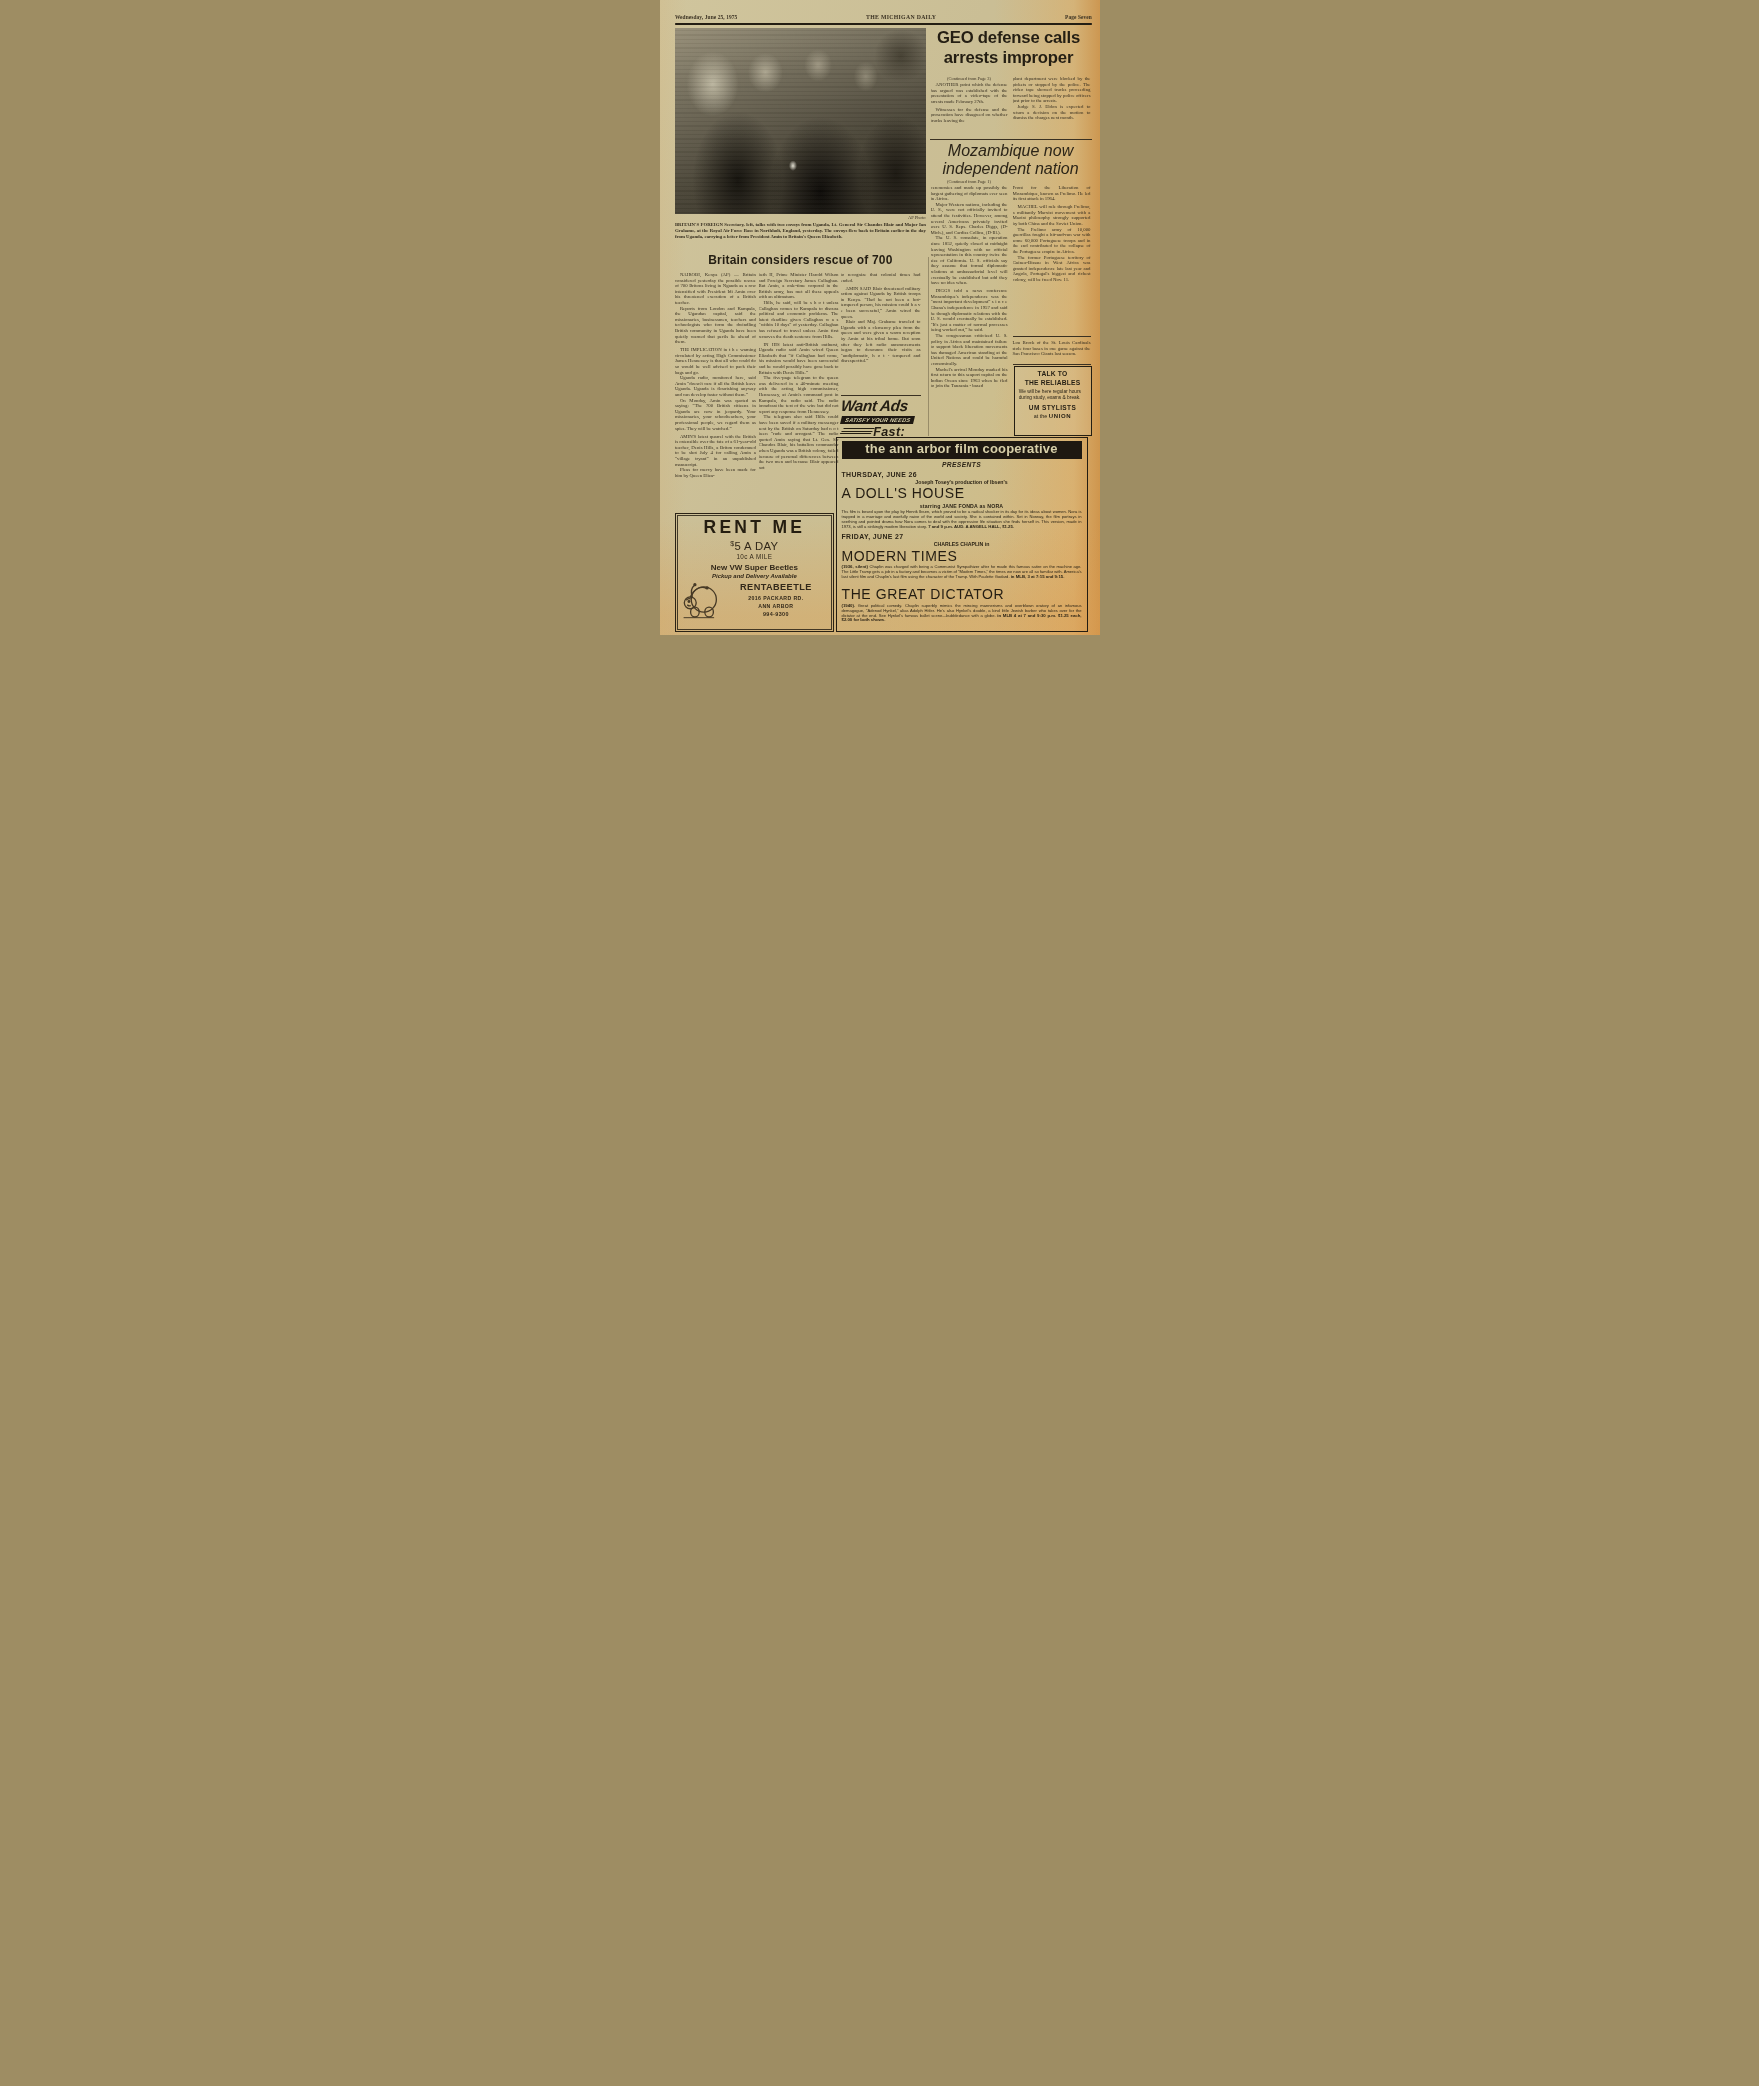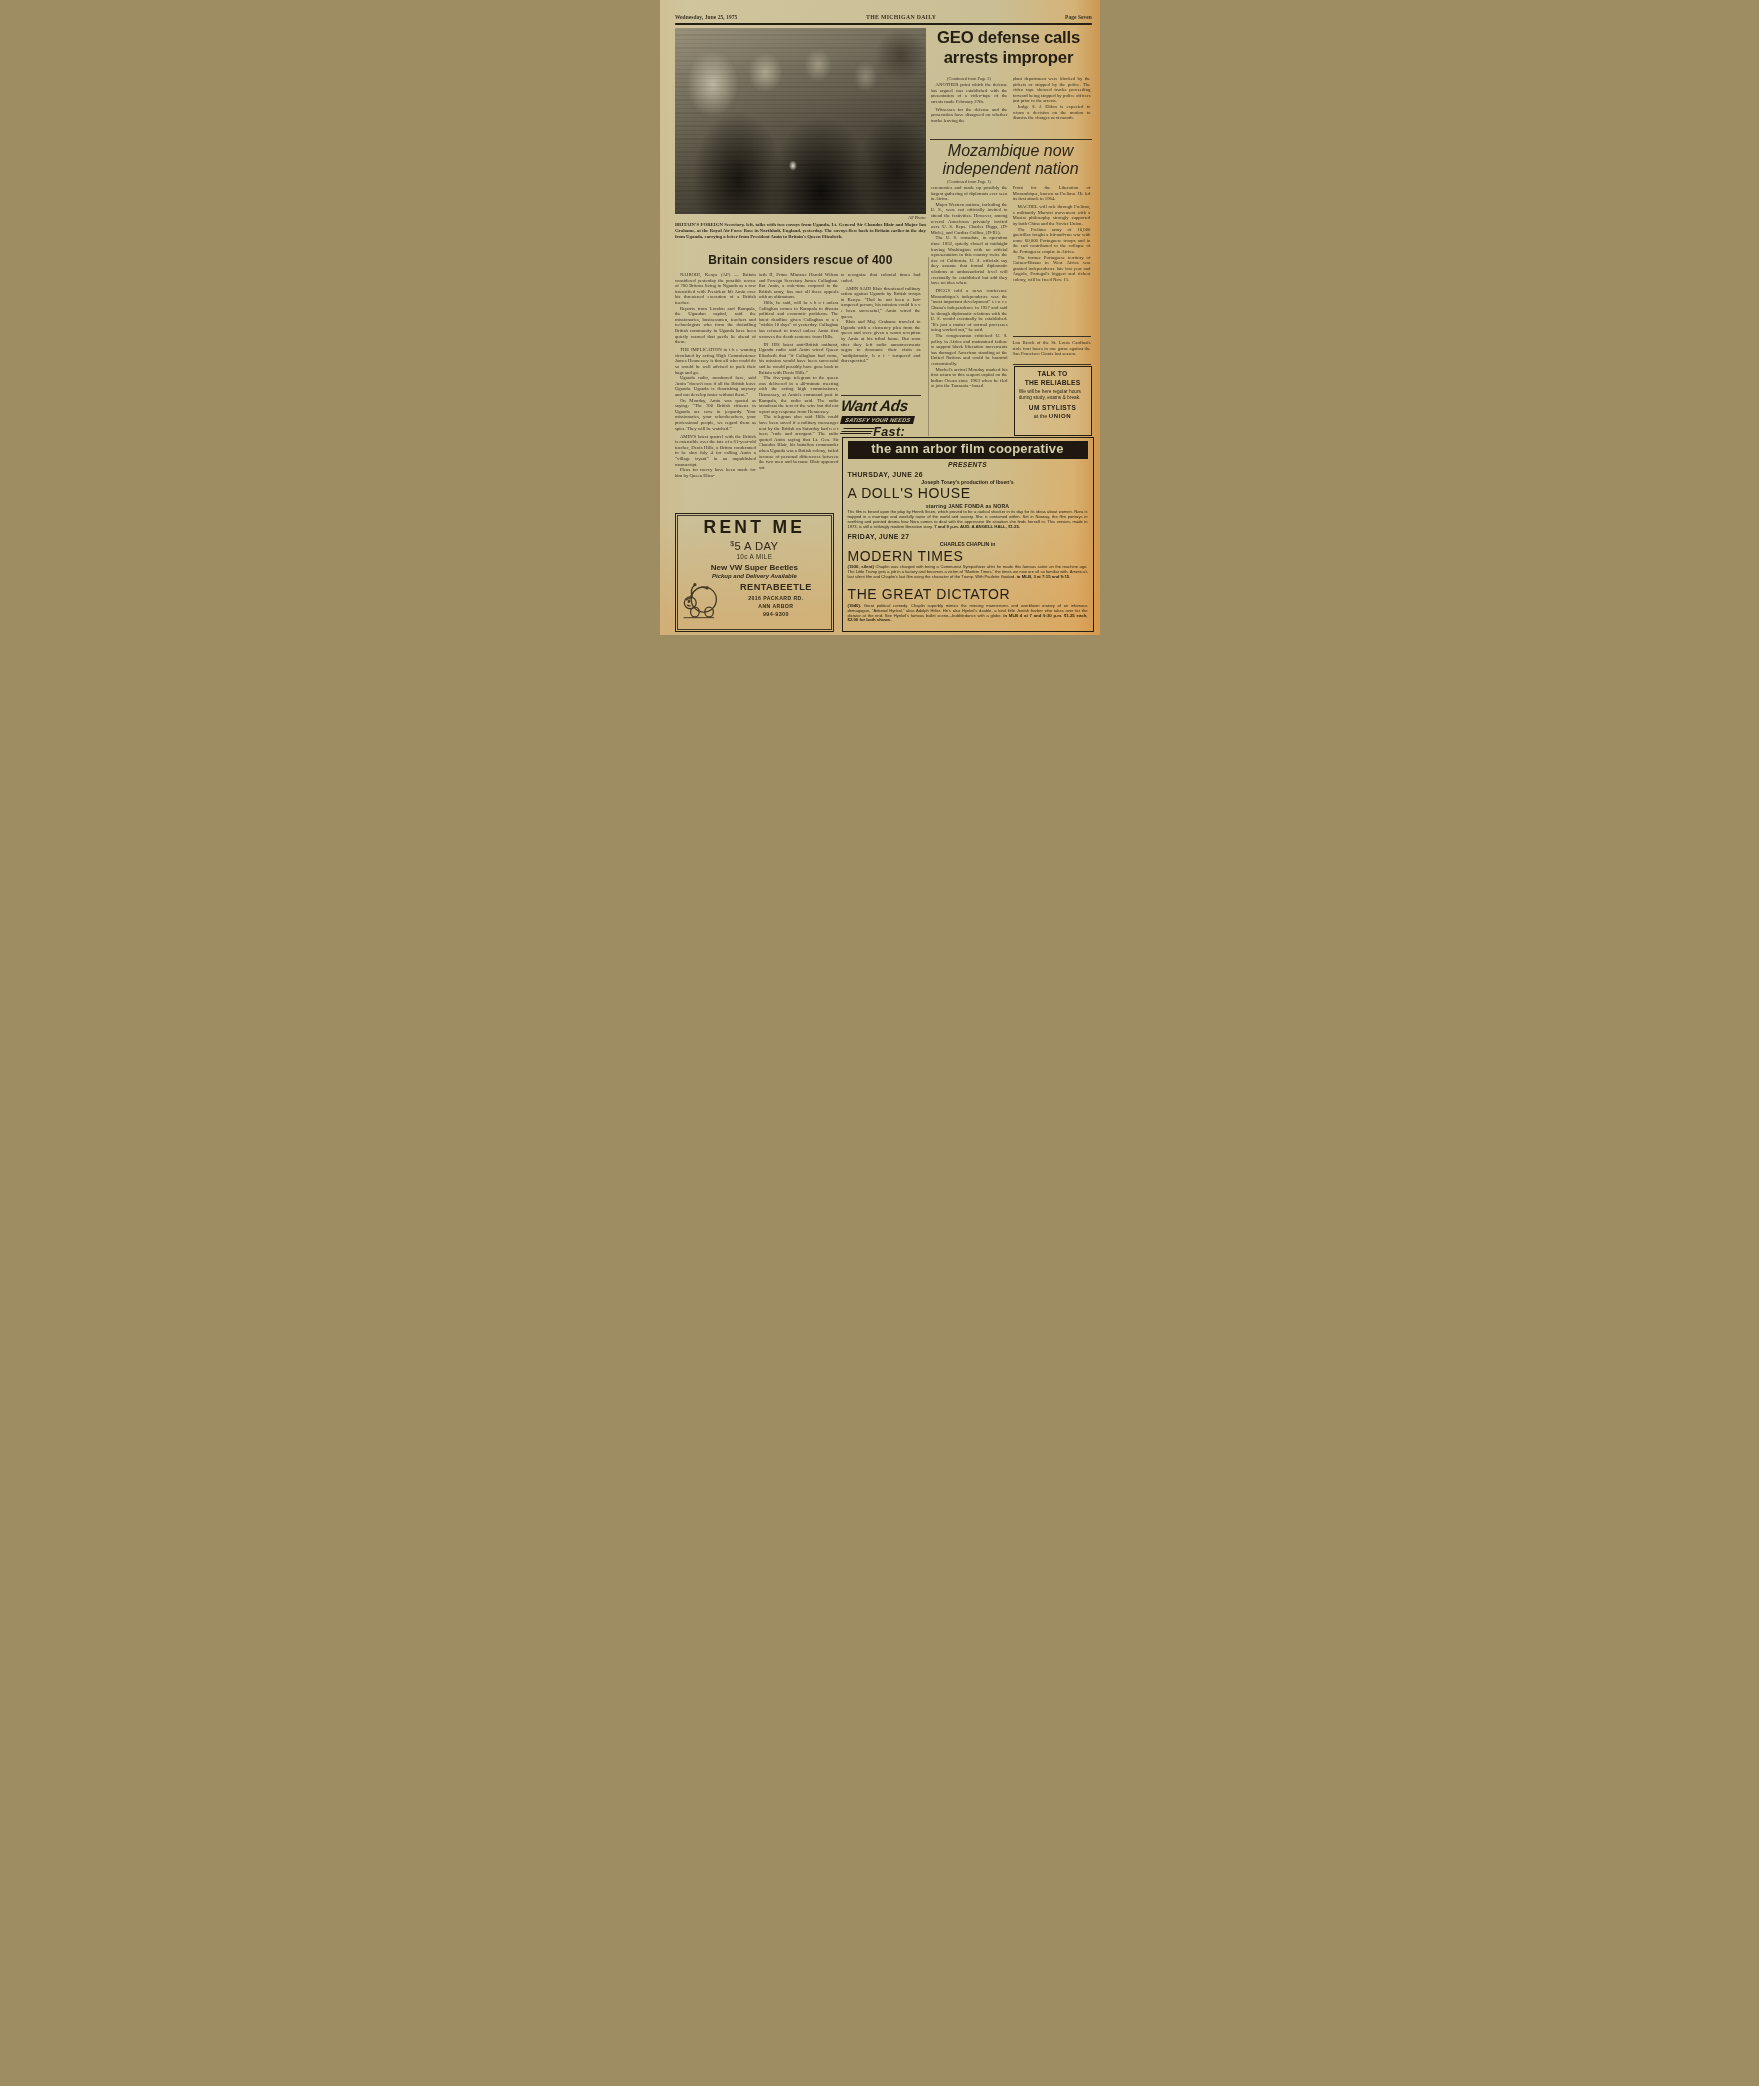--- a/index.html
+++ b/index.html
@@ -79,21 +79,21 @@
     letter-spacing:-0.4px;transform:skewX(-6deg);}
   .wa-band{display:inline-block;background:var(--bar);color:#d9d1ab;transform:skewX(-14deg);
     padding:0.8px 3.3px 1.3px 4.2px;margin:0.8px 0 0 0.8px;font-family:"Liberation Sans",sans-serif;
     font-style:italic;font-weight:700;font-size:5.6px;letter-spacing:0.2px;}
   .wa-fast{margin-top:0.8px;display:flex;align-items:center;}
   .wa-lines{display:inline-block;width:31px;height:8.3px;margin-right:1.7px;transform:skewX(-35deg);
     background:repeating-linear-gradient(180deg, #241e12 0 1px, rgba(0,0,0,0) 1px 2.7px);}
   .wa-fast-text{font-family:"Liberation Sans",sans-serif;font-style:italic;font-weight:900;font-size:12.5px;letter-spacing:0.4px;}
 
   
-  .film-box{left:182px;top:437px;width:252px;height:195px;border:1.7px solid #241d12;padding:2.5px 5px 0 5px;
+  .film-box{left:176px;top:437px;width:252px;height:195px;border:1.7px solid #241d12;padding:2.5px 5px 0 5px;
     font-family:"Liberation Sans",sans-serif;color:#2c2416;overflow:hidden;}
   .film-banner{background:var(--bar);color:#d7cfa9;text-align:center;font-weight:800;font-size:13px;
     letter-spacing:0.2px;padding:0.8px 0 2.5px 0;}
   .film-presents{text-align:center;font-style:italic;font-weight:700;font-size:6.7px;margin-top:2.1px;letter-spacing:0.4px;}
   .film-date{font-weight:800;font-size:6.9px;margin-top:2.9px;letter-spacing:0.4px;}
   .film-pre{text-align:center;font-weight:800;font-size:5.2px;margin-top:1.3px;}
   .film-title{text-align:left;font-weight:400;font-size:14px;letter-spacing:0.6px;margin-top:0.4px;color:#241d12;}
   .film-sub{text-align:center;font-weight:800;font-size:5.2px;letter-spacing:0.2px;margin-top:1.3px;}
   .film-body{font-size:4.1px;line-height:4.9px;text-align:justify;margin-top:1.7px;}
   .film-body b{font-size:4.3px;}
@@ -123,21 +123,21 @@
     <span>Wednesday, June 25, 1975</span>
     <span class="mast">THE MICHIGAN DAILY</span>
     <span>Page Seven</span>
   </div>
   <div class="abs header-rule"></div>
 
   <div class="abs photo"></div>
   <div class="abs ap-credit">AP Photo</div>
   <div class="abs caption">BRITAIN'S FOREIGN Secretary, left, talks with two envoys from Uganda, Lt. General Sir Chandos Blair and Major Ian Grahame, at the Royal Air Force Base in Northholt, England, yesterday. The envoys flew back to Britain earlier in the day from Uganda, carrying a letter from President Amin to Britain's Queen Elizabeth.</div>
 
-  <div class="abs brit-headline">Britain considers rescue of 400</div>
+  <div class="abs brit-headline">Britain considers rescue of 700</div>
 
   <div class="col news" style="left:15.4px;top:272px;width:81px;height:250px;">
     <p>NAIROBI, Kenya (AP) — Britain considered yesterday the possible rescue of 700 Britons living in Nganda as a row intensified with President Idi Amin over his threatened execution of a British teacher.</p>
     <p>Reports from London and Kampala, the Ugandan capital, said the missionaries, businessmen, teachers and technologists who form the dwindling British community in Uganda have been quietly warned that perils lie ahead of them.</p>
     <p class="gap">THE IMPLICATION in t h e warning circulated by acting High Commissioner James Hennessey is that all who could do so would be well advised to pack their bags and go.</p>
     <p>Uganda radio, monitored here, said Amin “doesn't care if all the British leave Uganda. Uganda is flourishing anyway and can develop faster without them.”</p>
     <p>On Monday, Amin was quoted as saying: “The 700 British citizens in Uganda are now in jeopardy. Your missionaries, your schoolteachers, your professional people, we regard them as spies. They will be watched.”</p>
     <p class="gap">AMIN'S latest quarrel with the British is ostensible over the fate of a 61-year-old teacher, Denis Hills, a Briton condemned to be shot July 4 for calling Amin a “village tryant” in an unpublished manuscript.</p>
     <p>Pleas for mercy have been made for him by Queen Eliza-</p>
   </div>

